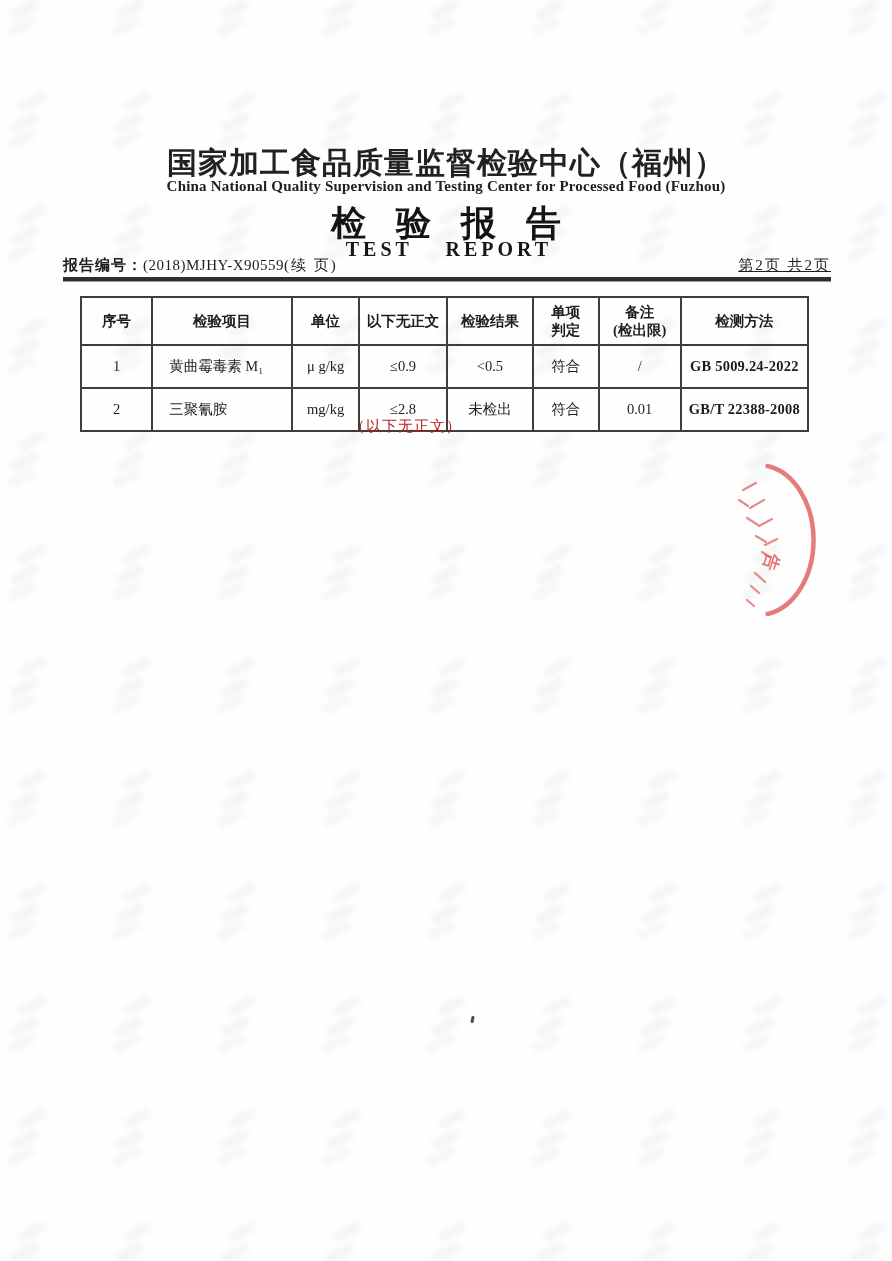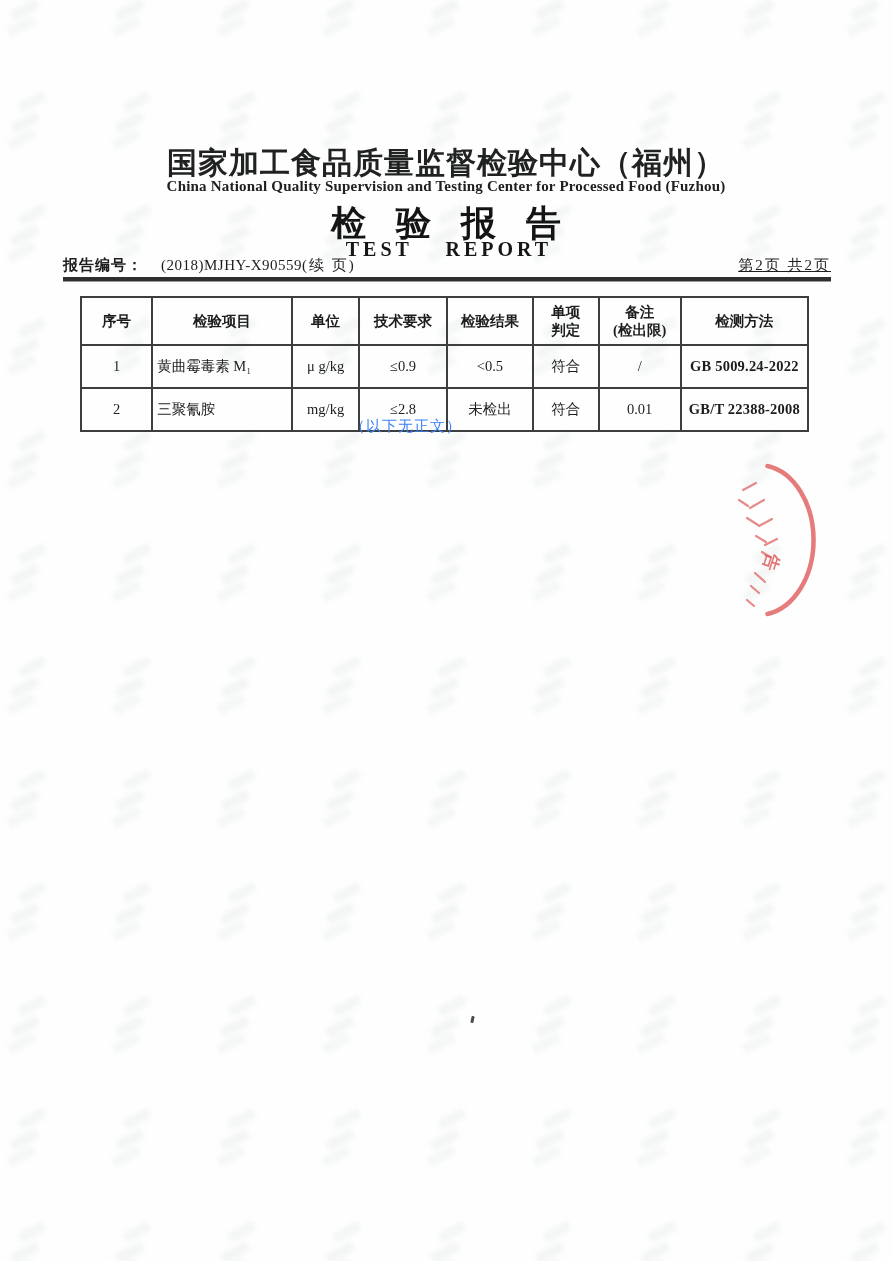--- a/index.html
+++ b/index.html
@@ -35,48 +35,48 @@
   .title-en{
     top:238px;left:0;width:892px;text-align:center;text-indent:6px;
     font-size:20px;font-weight:bold;letter-spacing:4px;word-spacing:24px;color:#161616;
   }
   .meta-row{
     top:255px;left:63px;width:768px;height:20px;
     display:flex;align-items:center;font-size:15px;color:#1e1e1e;
   }
   .meta-left{flex:0 0 auto;display:flex;align-items:center;}
   .meta-left .lbl{font-weight:bold;letter-spacing:1px;}
-  .meta-left .val{margin-left:18px;letter-spacing:.5px;}
+  .meta-left .val{letter-spacing:.5px;}
   .meta-center{flex:1 1 auto;letter-spacing:2px;}
   .meta-right{flex:0 0 auto;letter-spacing:2px;text-decoration:underline;}
   .rule{
     top:277px;left:63px;width:768px;height:4px;background:#2f2f2f;
     border-bottom:1px solid #9a9a9a;
   }
   
   table.results{
     position:absolute;top:296px;left:80px;width:729px;
     border-collapse:collapse;table-layout:fixed;
     font-size:14.5px;color:#1d1d1d;
   }
   table.results th,table.results td{
     border:2px solid #3e3e3e;text-align:center;vertical-align:middle;
     padding:2px 4px;overflow:hidden;
   }
   table.results th{font-weight:bold;white-space:pre-line;height:42px;line-height:1.25;}
   table.results td{height:37px;}
-  table.results td.item-name{text-align:left;padding-left:4px;}
+  table.results td.item-name{text-align:left;padding-left:16px;}
   table.results td.method{font-weight:bold;letter-spacing:.2px;}
   table.results col.c1{width:9.8%}  table.results col.c2{width:19.2%}
   table.results col.c3{width:9.3%}  table.results col.c4{width:12.0%}
   table.results col.c5{width:11.9%} table.results col.c6{width:9.0%}
   table.results col.c7{width:11.3%} table.results col.c8{width:17.5%}
   .footer-note{
     top:417px;left:80px;width:652px;text-align:center;
-    font-size:15px;letter-spacing:1px;color:#3b82f6;
+    font-size:15px;letter-spacing:1px;color:#b91c1c;
   }
   .speck{
     top:1016px;left:471px;width:3px;height:7px;background:#4a4a4a;
     border-radius:1px;transform:rotate(12deg);
   }
   #stamp{top:448px;left:635px;}
 </style>
 </head>
 <body>
 
@@ -216,21 +216,21 @@
     <col class="c5">
       <col class="c6">
       <col class="c7">
       <col class="c8">
   </colgroup>
   <thead>
       <tr>
         <th>序号</th>
         <th>检验项目</th>
         <th>单位</th>
-        <th>技术要求</th>
+        <th>以下无正文</th>
         <th>检验结果</th>
         <th>单项
 判定</th>
         <th>备注
 (检出限)</th>
         <th>检测方法</th>
       </tr>
     </thead>
   <tbody>
       <tr>

